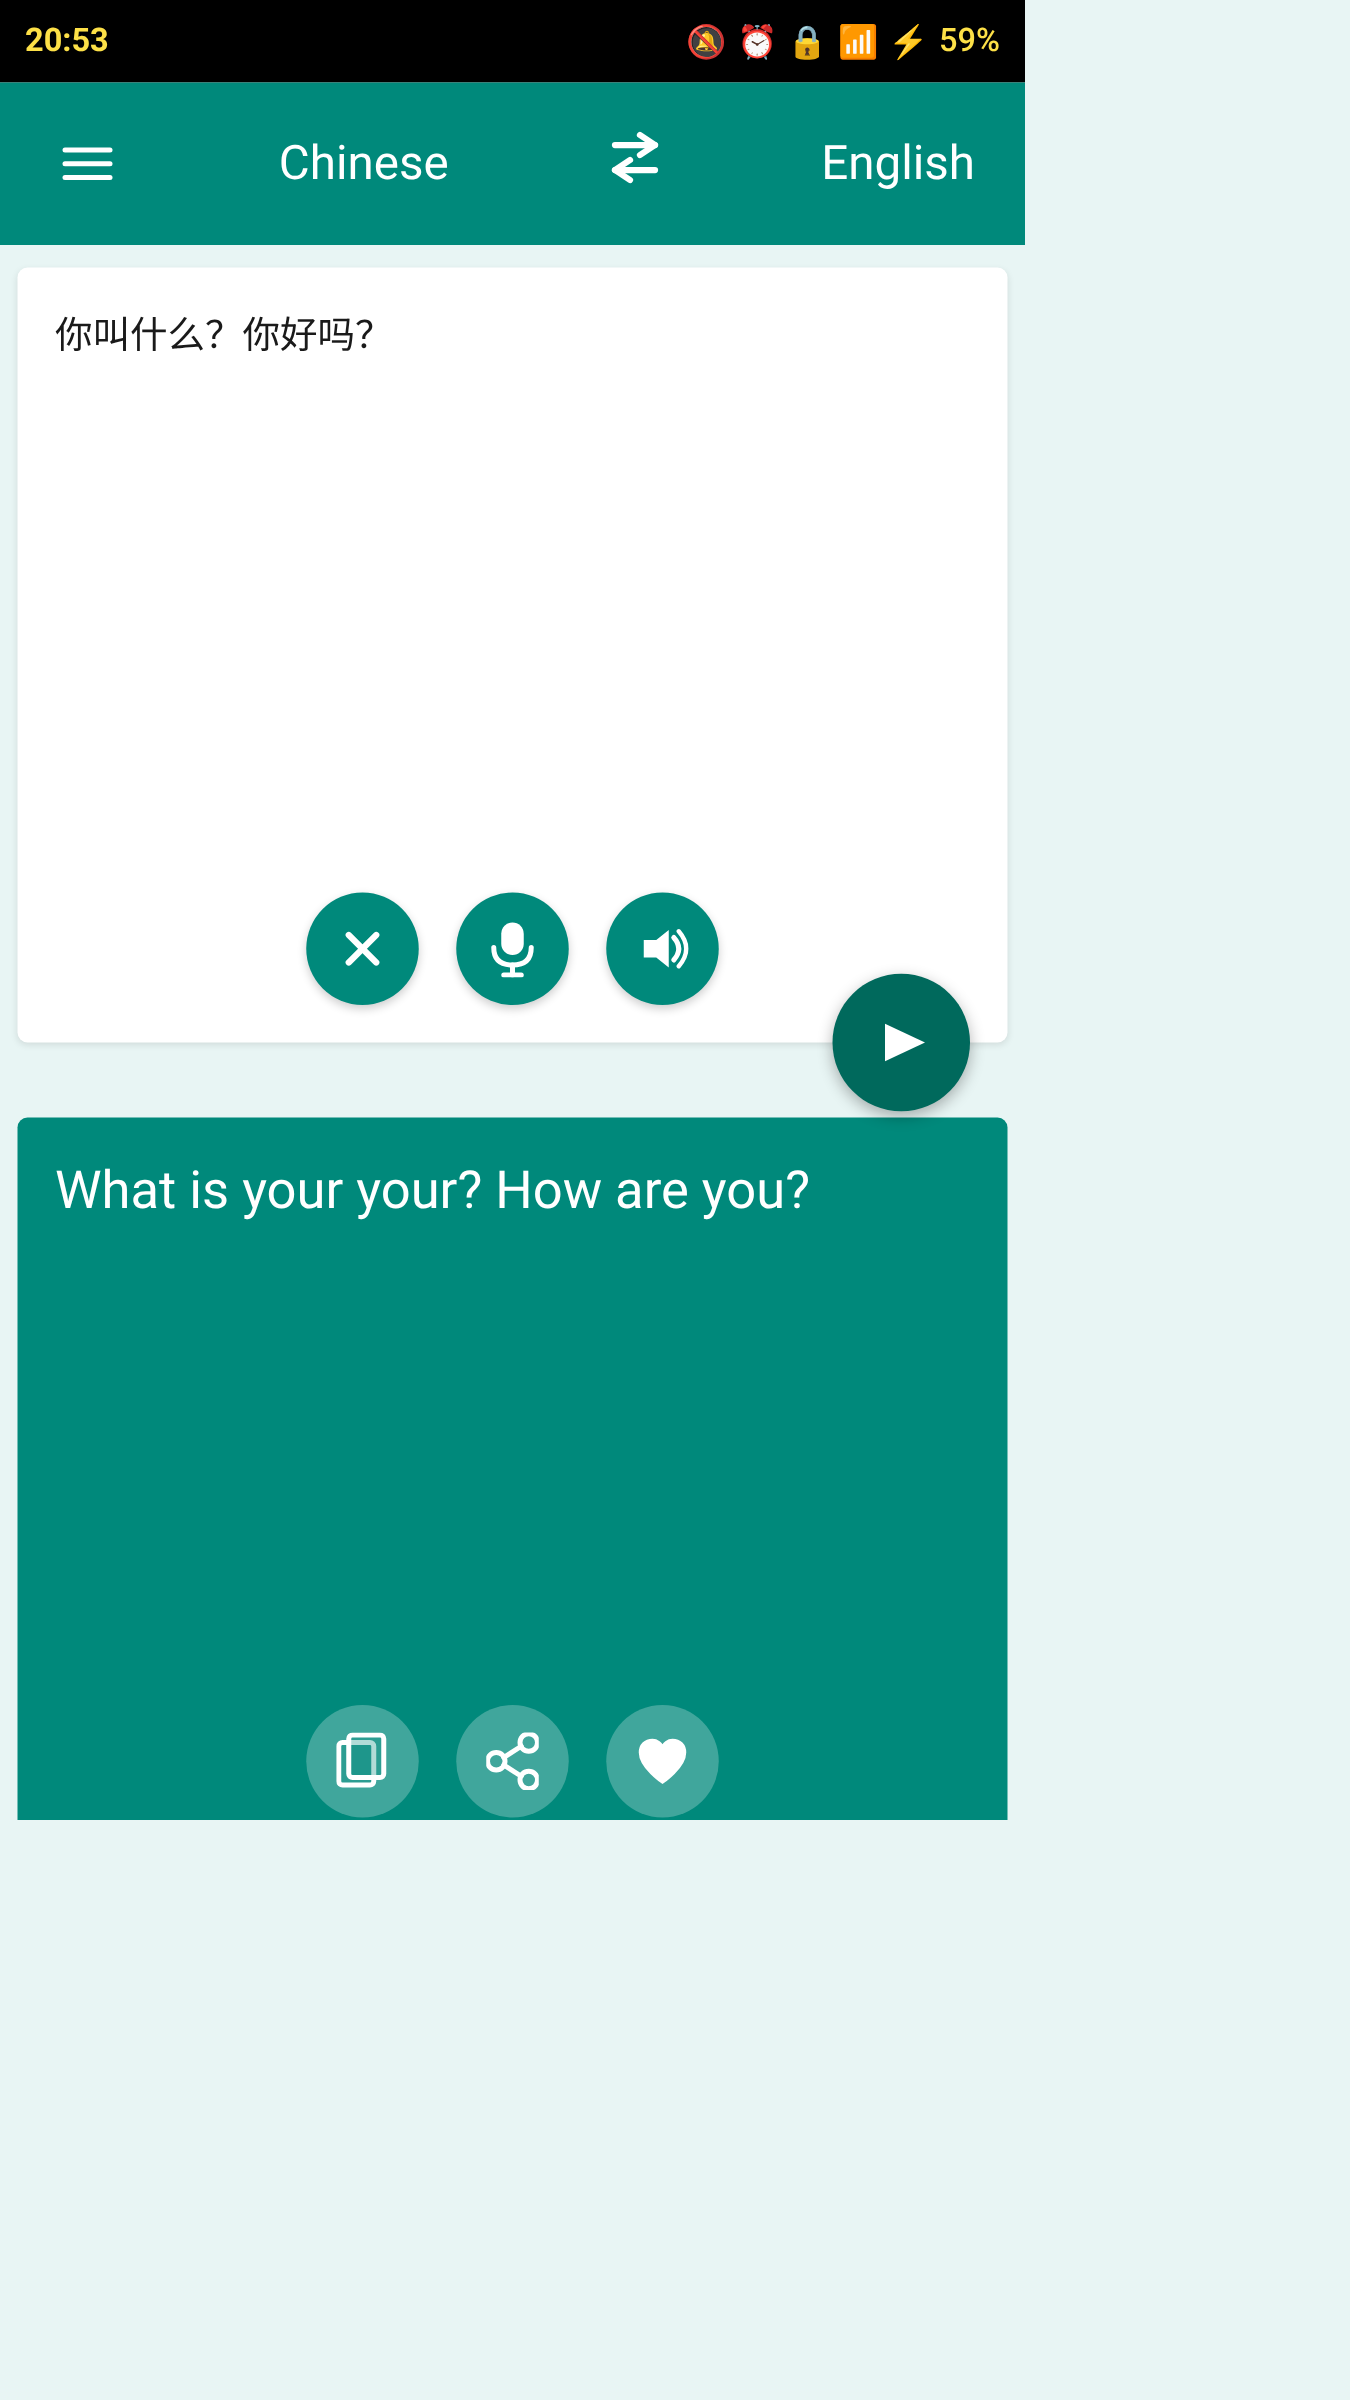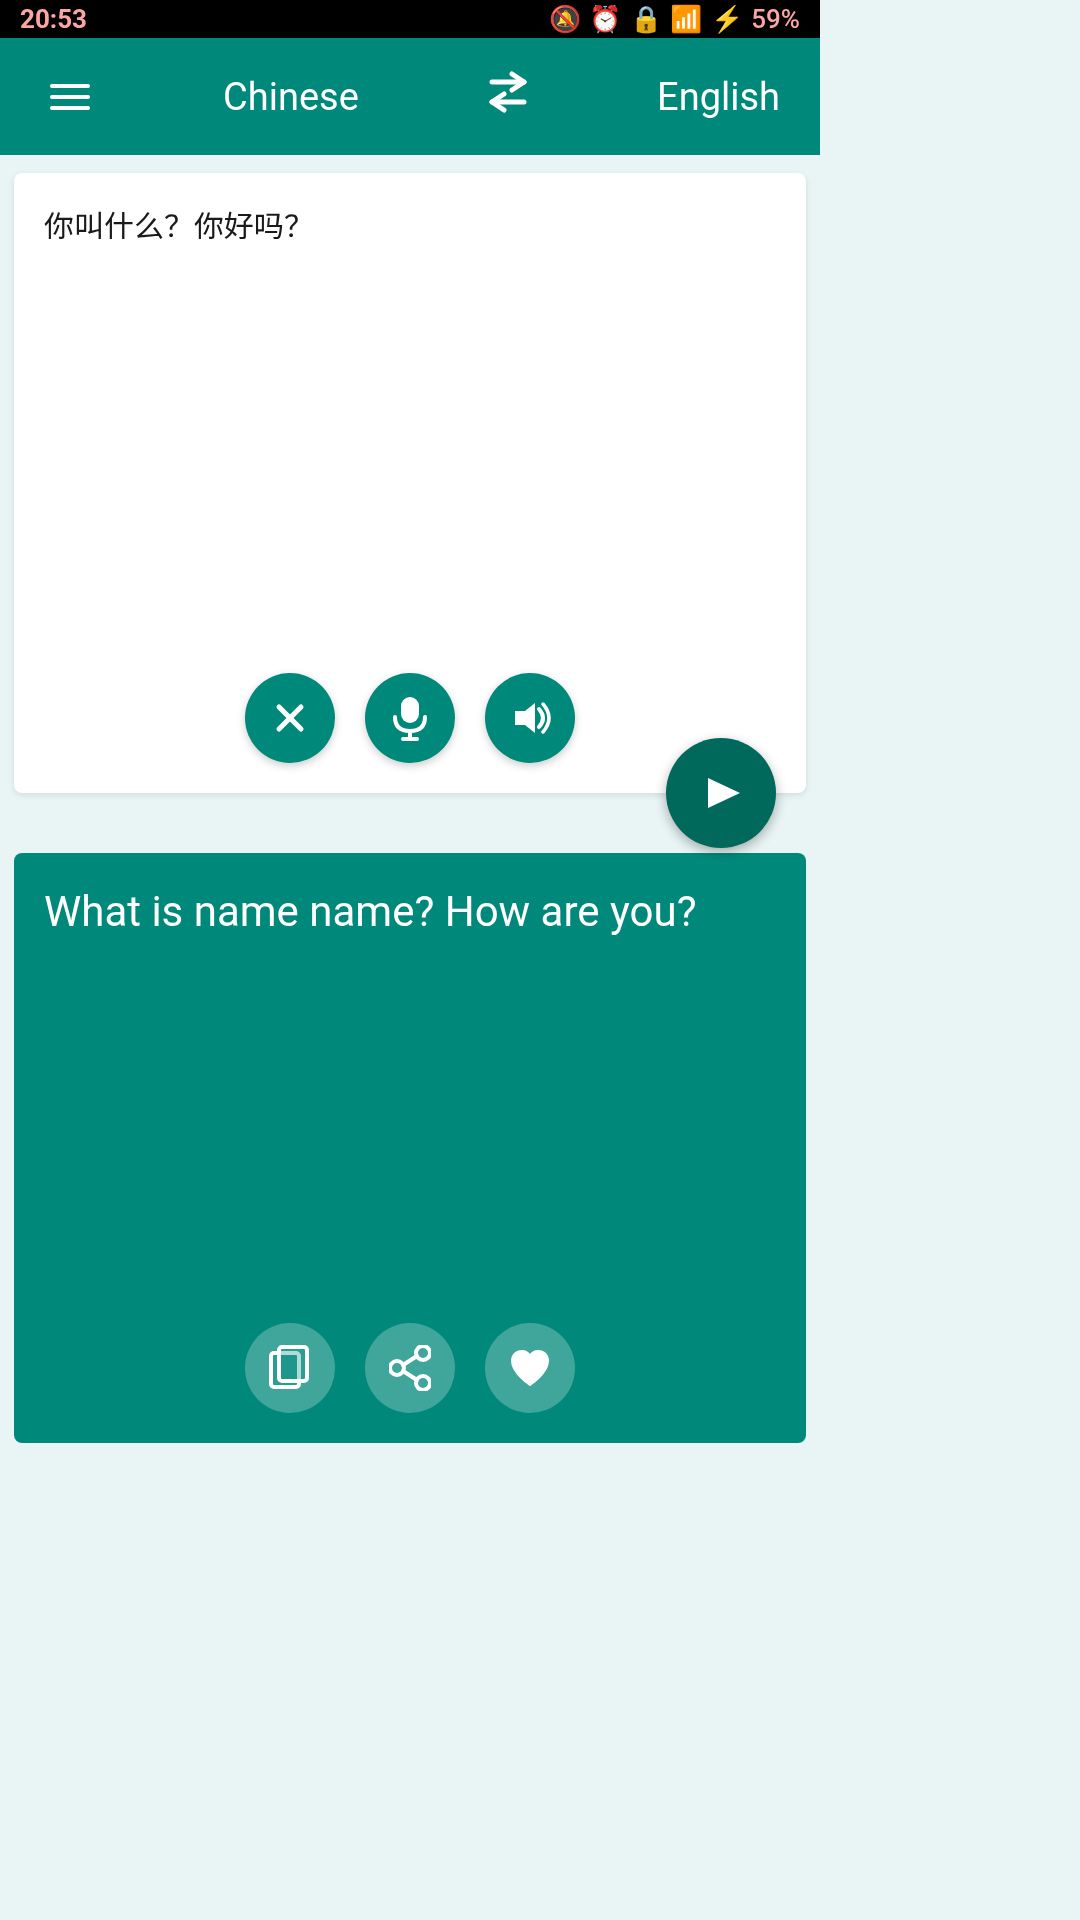--- a/index.html
+++ b/index.html
@@ -13,22 +13,22 @@
       width: 820px;
       height: 1456px;
       font-family: 'Roboto', Arial, sans-serif;
       background: #e8f5f4;
       overflow: hidden;
     }
 
     
     .status-bar {
       background: #000;
-      color: #fca5a5;
-      height: 38px;
+      color: #fde047;
+      height: 66px;
       display: flex;
       align-items: center;
       justify-content: space-between;
       padding: 0 20px;
       font-size: 26px;
       font-weight: 500;
     }
 
     .status-left {
       font-weight: bold;
@@ -36,21 +36,21 @@
 
     .status-right {
       display: flex;
       align-items: center;
       gap: 8px;
     }
 
     
     .header {
       background: #00897b;
-      height: 117px;
+      height: 130px;
       display: flex;
       align-items: center;
       justify-content: space-between;
       padding: 0 40px;
     }
 
     .header-menu {
       color: #fff;
       font-size: 36px;
       cursor: pointer;
@@ -251,21 +251,21 @@
     </div>
 
     <button class="translate-btn">
       <svg width="46" height="46" viewBox="0 0 46 46" fill="none">
         <polygon points="10,8 10,38 42,23" fill="white"></polygon>
       </svg>
     </button>
   </div>
 
   <div class="output-area" style="margin-top: 60px;">
-    <div class="output-text">What is name name? How are you?</div>
+    <div class="output-text">What is your your? How are you?</div>
     <div class="output-controls">
       <button class="output-btn">
         <svg width="42" height="46" viewBox="0 0 42 46" fill="none">
           <rect x="2" y="8" width="28" height="34" rx="3" stroke="white" stroke-width="4" fill="rgba(0,137,123,0.3)"></rect>
           <rect x="10" y="2" width="28" height="34" rx="3" stroke="white" stroke-width="4" fill="rgba(0,137,123,0.3)"></rect>
         </svg>
       </button>
       <button class="output-btn">
         <svg width="42" height="46" viewBox="0 0 42 46" fill="none">
           <circle cx="34" cy="8" r="7" stroke="white" stroke-width="4" fill="none"></circle>

